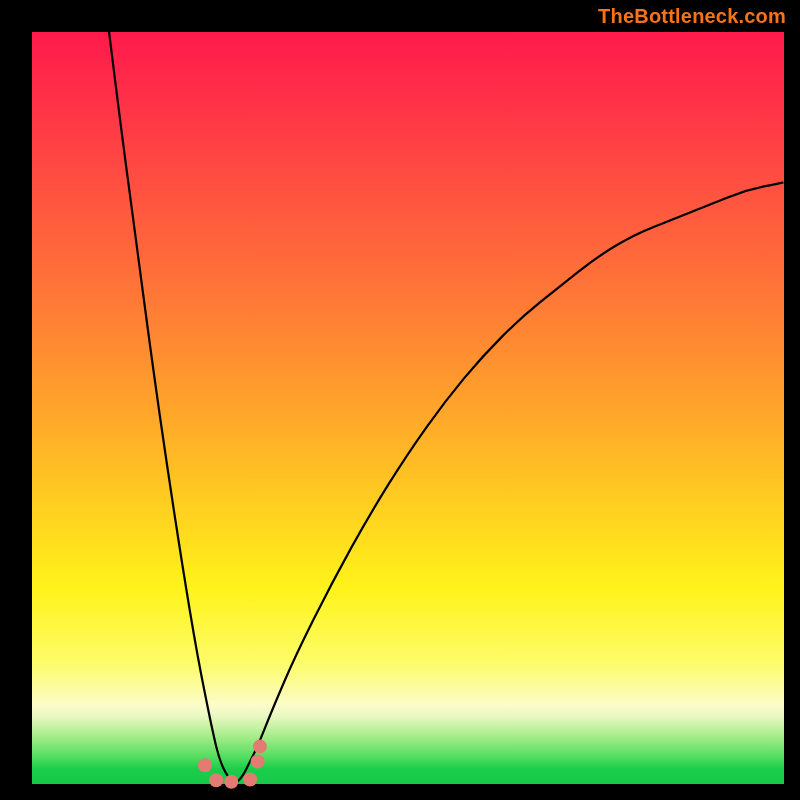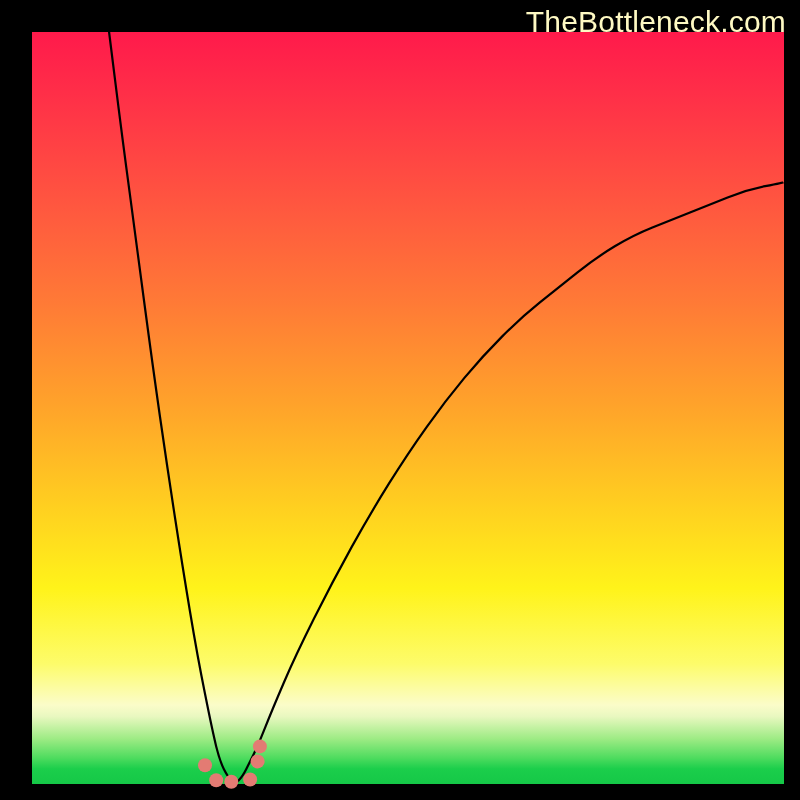--- a/index.html
+++ b/index.html
@@ -14,23 +14,23 @@
   .outer {
     position: relative;
     width: 800px;
     height: 800px;
     background: #000;
   }
   .watermark {
     position: absolute;
     top: 5px;
     right: 14px;
-    color: #fef9c3;
-    font-size: 30px;
-    font-weight: 400;
+    color: #f97316;
+    font-size: 20px;
+    font-weight: 700;
     letter-spacing: 0.2px;
     z-index: 10;
   }
   .plot {
     position: absolute;
     left: 32px;
     top: 32px;
     width: 752px;
     height: 752px;
     

